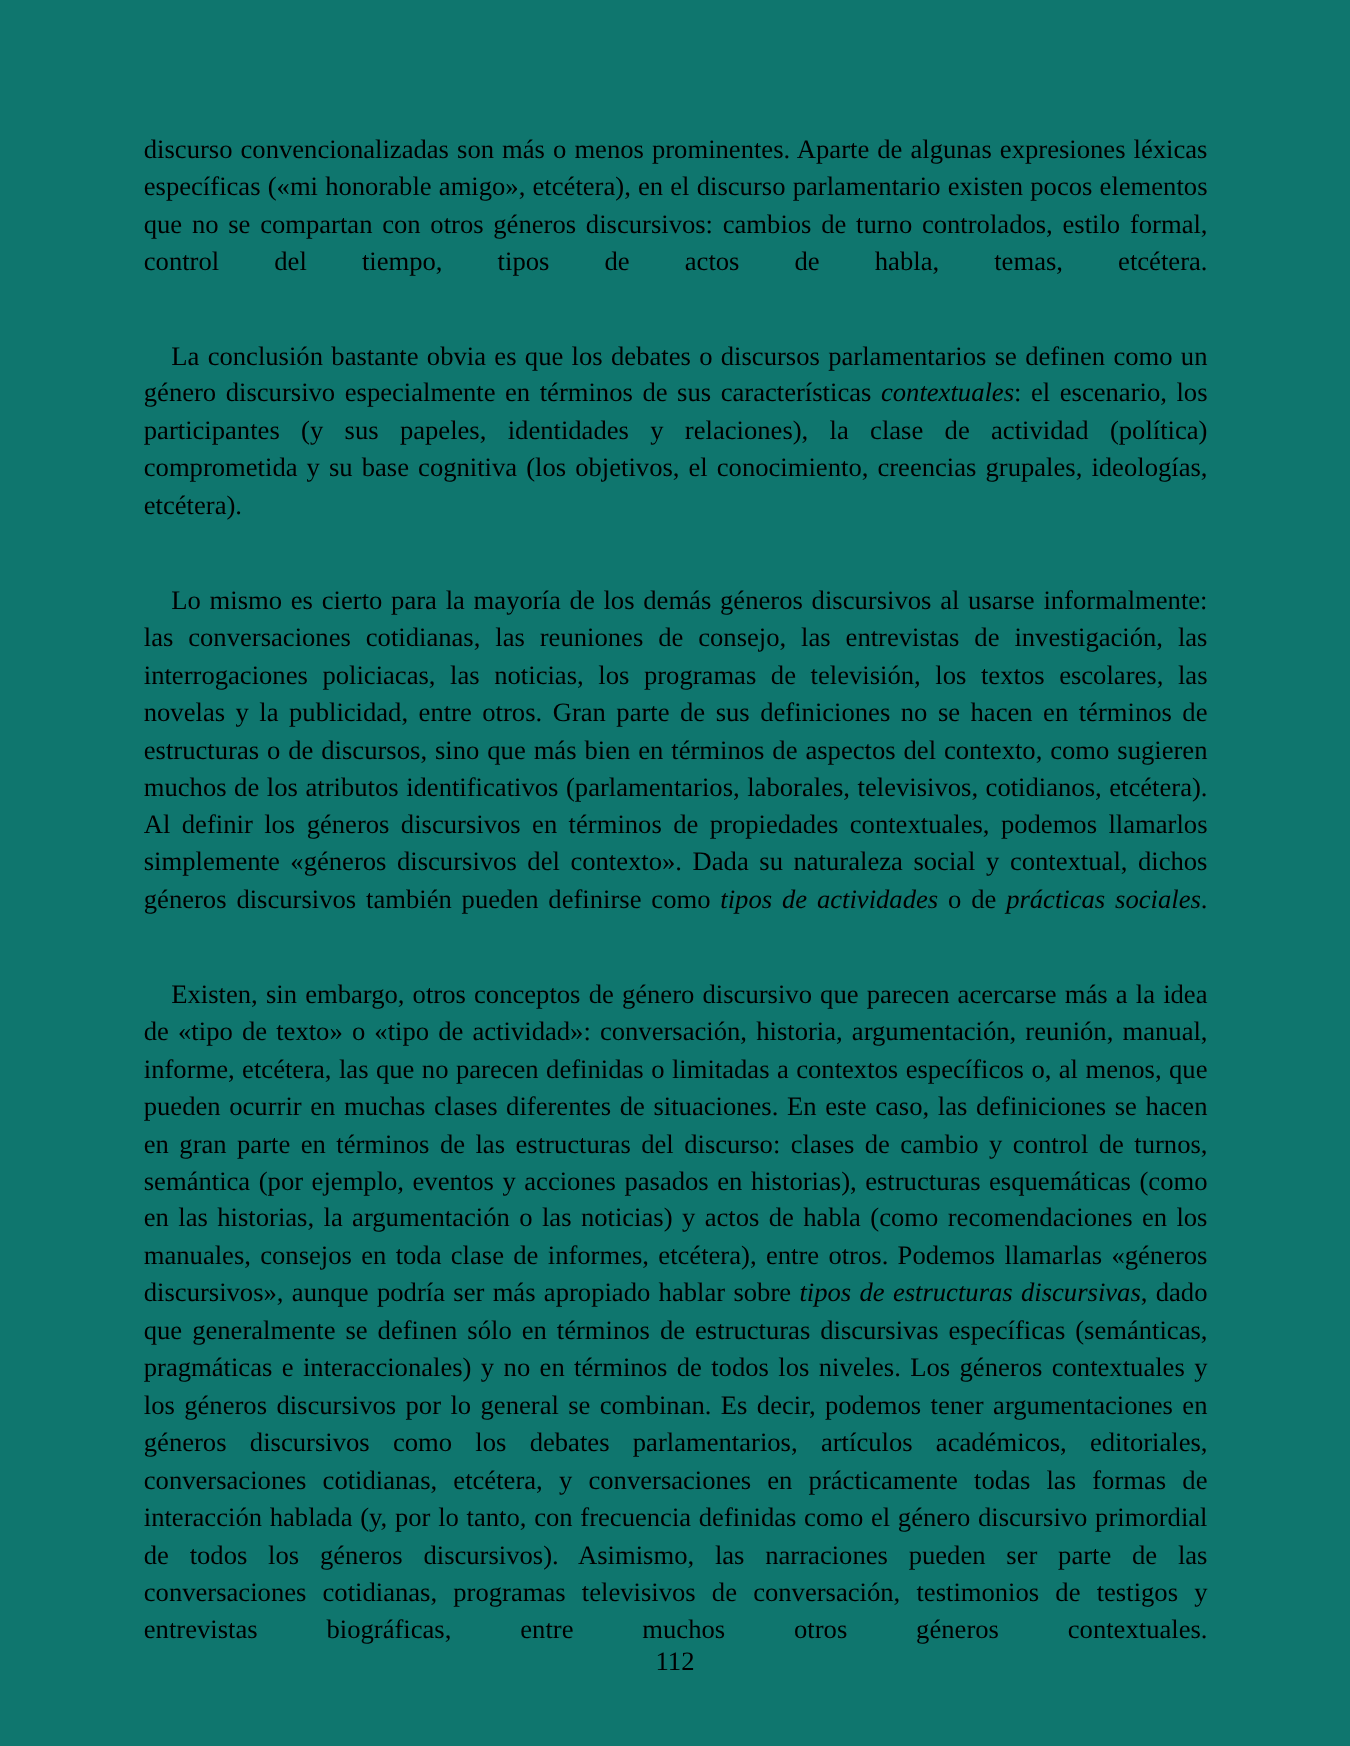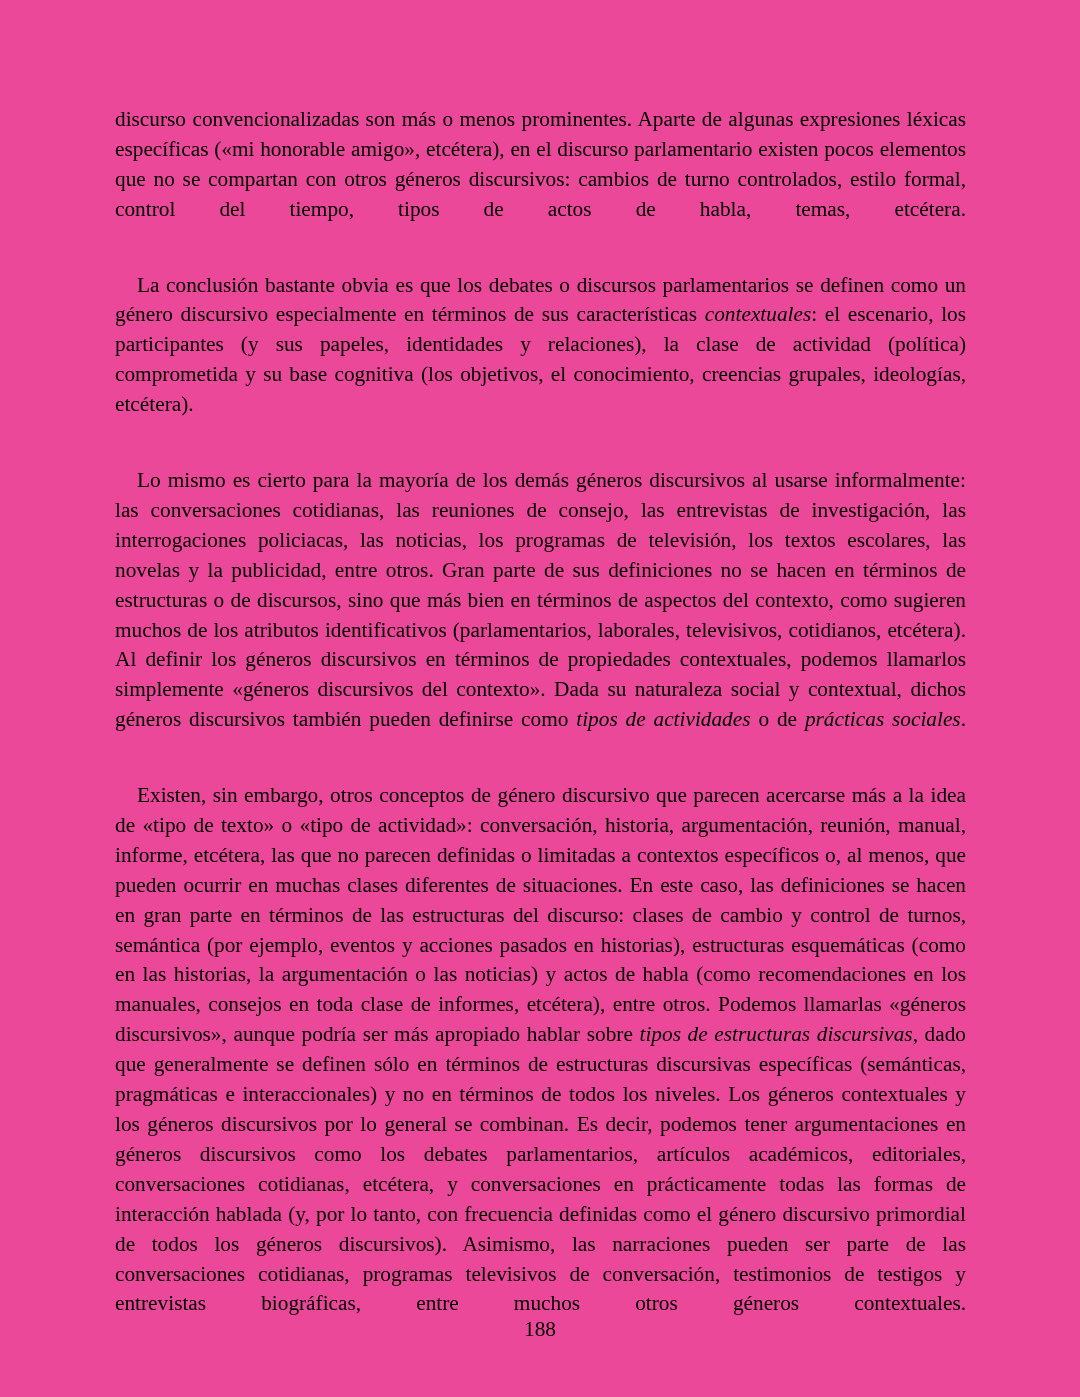--- a/index.html
+++ b/index.html
@@ -6,21 +6,21 @@
   html, body {
     margin: 0;
     padding: 0;
     background: #ffffff;
   }
 
   .page {
     position: relative;
     width: 1080px;
     height: 1397px;
-    background: #ec4899;
+    background: #0f766e;
     margin: 0 auto;
     overflow: hidden;
     font-family: "Liberation Serif", "DejaVu Serif", serif;
     color: #000000;
     -webkit-font-smoothing: antialiased;
   }
 
   .text-column {
     position: absolute;
     left: 115px;
@@ -74,15 +74,15 @@
 
 <div class="page">
 
   <div class="text-column">
     <p class="para">discurso convencionalizadas son más o menos prominentes. Aparte de algunas expresiones léxicas específicas («mi honorable amigo», etcétera), en el discurso parlamentario existen pocos elementos que no se compartan con otros géneros discursivos: cambios de turno controlados, estilo formal, control del tiempo, tipos de actos de habla, temas, etcétera.</p>
     <p class="para indent">La conclusión bastante obvia es que los debates o discursos parlamentarios se definen como un género discursivo especialmente en términos de sus características <em class="it">contextuales</em>: el escenario, los participantes (y sus papeles, identidades y relaciones), la clase de actividad (política) comprometida y su base cognitiva (los objetivos, el conocimiento, creencias grupales, ideologías, etcétera).</p>
     <p class="para indent">Lo mismo es cierto para la mayoría de los demás géneros discursivos al usarse informalmente: las conversaciones cotidianas, las reuniones de consejo, las entrevistas de investigación, las interrogaciones policiacas, las noticias, los programas de televisión, los textos escolares, las novelas y la publicidad, entre otros. Gran parte de sus definiciones no se hacen en términos de estructuras o de discursos, sino que más bien en términos de aspectos del contexto, como sugieren muchos de los atributos identificativos (parlamentarios, laborales, televisivos, cotidianos, etcétera). Al definir los géneros discursivos en términos de propiedades contextuales, podemos llamarlos simplemente «géneros discursivos del contexto». Dada su naturaleza social y contextual, dichos géneros discursivos también pueden definirse como <em class="it">tipos de actividades</em> o de <em class="it">prácticas sociales</em>.</p>
     <p class="para indent">Existen, sin embargo, otros conceptos de género discursivo que parecen acercarse más a la idea de «tipo de texto» o «tipo de actividad»: conversación, historia, argumentación, reunión, manual, informe, etcétera, las que no parecen definidas o limitadas a contextos específicos o, al menos, que pueden ocurrir en muchas clases diferentes de situaciones. En este caso, las definiciones se hacen en gran parte en términos de las estructuras del discurso: clases de cambio y control de turnos, semántica (por ejemplo, eventos y acciones pasados en historias), estructuras esquemáticas (como en las historias, la argumentación o las noticias) y actos de habla (como recomendaciones en los manuales, consejos en toda clase de informes, etcétera), entre otros. Podemos llamarlas «géneros discursivos», aunque podría ser más apropiado hablar sobre <em class="it">tipos de estructuras discursivas</em>, dado que generalmente se definen sólo en términos de estructuras discursivas específicas (semánticas, pragmáticas e interaccionales) y no en términos de todos los niveles. Los géneros contextuales y los géneros discursivos por lo general se combinan. Es decir, podemos tener argumentaciones en géneros discursivos como los debates parlamentarios, artículos académicos, editoriales, conversaciones cotidianas, etcétera, y conversaciones en prácticamente todas las formas de interacción hablada (y, por lo tanto, con frecuencia definidas como el género discursivo primordial de todos los géneros discursivos). Asimismo, las narraciones pueden ser parte de las conversaciones cotidianas, programas televisivos de conversación, testimonios de testigos y entrevistas biográficas, entre muchos otros géneros contextuales.</p>
   </div>
 
-  <div class="folio">188</div>
+  <div class="folio">112</div>
 
 </div>
 
 </body></html>

